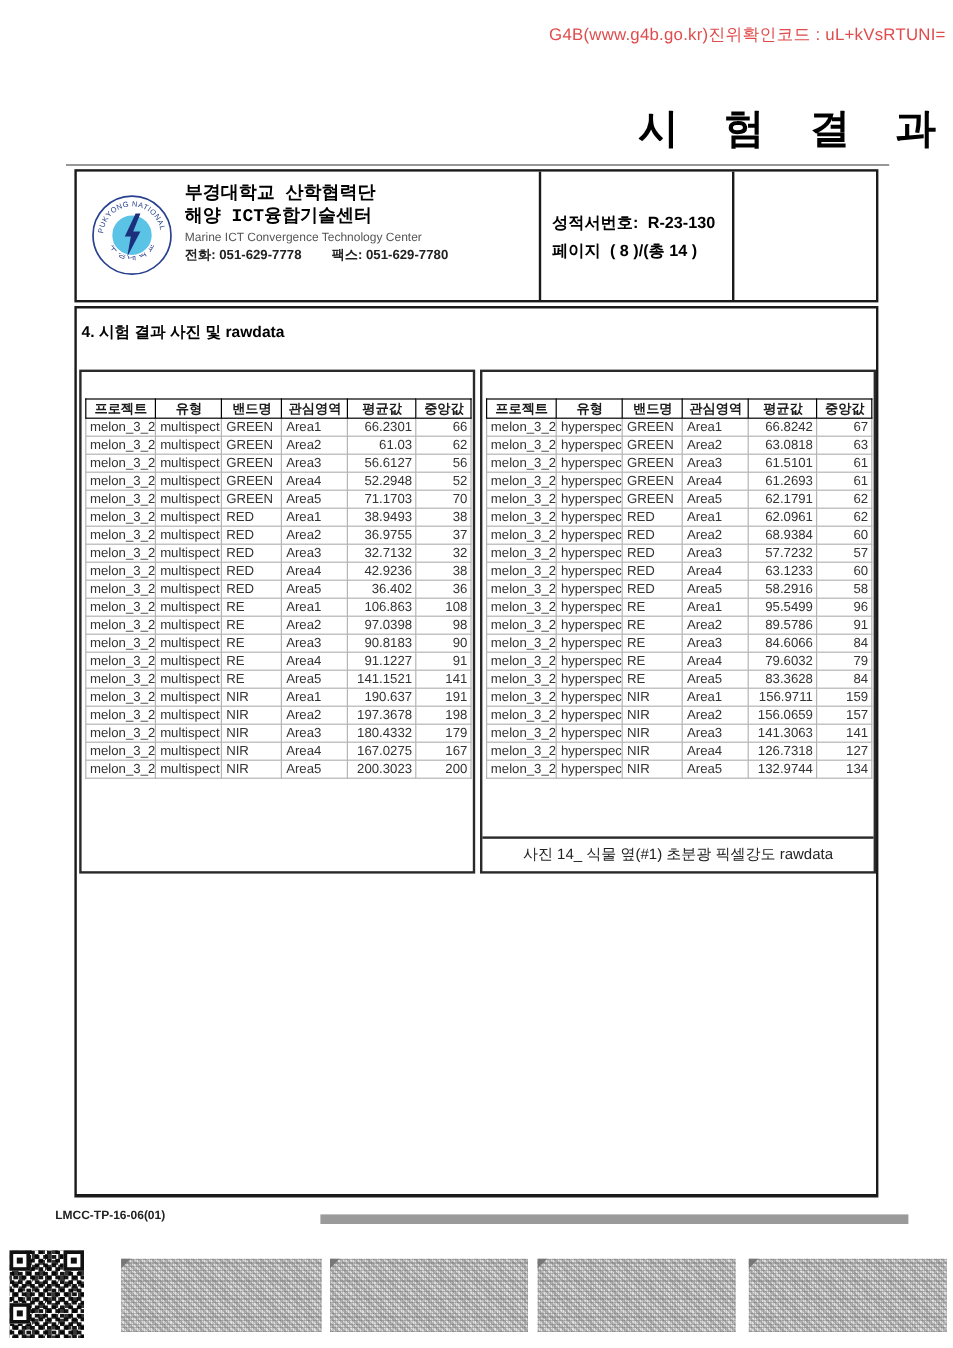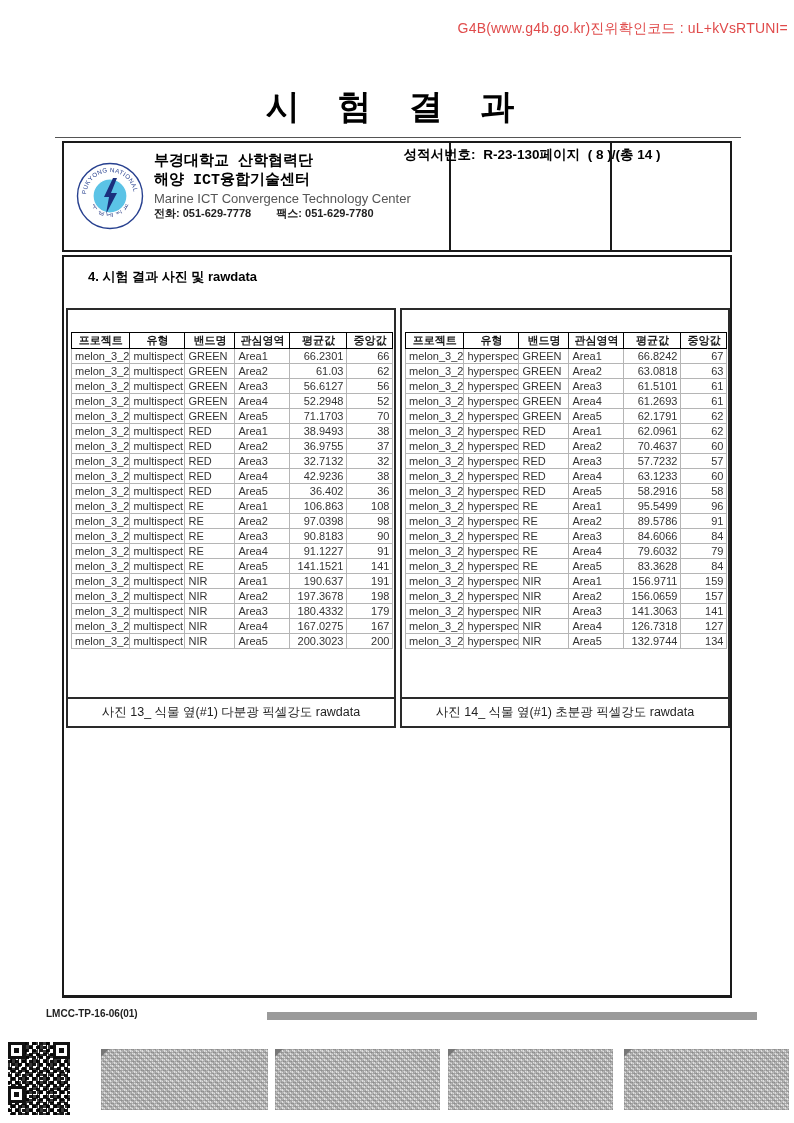--- a/index.html
+++ b/index.html
@@ -13,60 +13,60 @@
   }
 
   .verification-code {
     position: absolute; top: 20px; right: 6px;
     font-size: 14px; color: #e04b4b; font-weight: 400;
     letter-spacing: 0.2px;
   }
 
   .main-title {
     position: absolute; top: 84px; left: 0; width: 100%;
-    text-align: center;
+    text-align: right;
     font-size: 34px; font-weight: bold; letter-spacing: 14px;
     color: #000;
   }
 
   .top-rule {
     position: absolute; top: 137px; left: 55px; width: 686px; height: 1px;
     background: #555;
   }
 
   
   .header-box {
     position: absolute; left: 62px; top: 141px; width: 670px; height: 111px;
     border: 2px solid #1a1a1a;
     display: flex;
   }
   .hb-left { width: 385px; display: flex; padding: 9px 8px 6px 12px; }
   .hb-mid  { width: 161px; border-left: 2px solid #1a1a1a;
-             display: flex; flex-direction: row; justify-content: center;
+             display: flex; flex-direction: column; justify-content: center;
              padding: 0 6px 0 9px; }
   .hb-right{ flex: 1; border-left: 2px solid #1a1a1a; }
 
   .logo-wrap { width: 68px; height: 68px; margin-top: 10px; flex: 0 0 auto; }
   .org-text { margin-left: 10px; }
   .org-line1, .org-line2 { font-size: 15px; font-weight: bold; line-height: 19px; color:#000;font-family:Liberation Mono, monospace; }
-  .org-en   { font-size: 13px; color: #555; line-height: 15px; margin-top: 1px; }
+  .org-en   { font-size: 10px; color: #555; line-height: 15px; margin-top: 1px; }
   .org-addr { font-size: 11px; font-weight: bold; line-height: 15px; color:#222; }
   .org-tel  { font-size: 11px; font-weight: bold; line-height: 15px; color:#222; }
   .org-tel .fax { margin-left: 22px; margin-top: 44px; }
 
   .report-line { font-size: 13.5px; font-weight: bold; line-height: 23px; white-space: nowrap; color:#000; }
   .report-line .val { margin-left: 4px; }
 
   
   .content-box {
     position: absolute; left: 62px; top: 255px; width: 670px; height: 743px;
     border: 2px solid #1a1a1a; border-bottom-width: 3px;
   }
   .section-title {
-    position: absolute; top: 11px; left: 24px;
+    position: absolute; top: 11px; left: 4px;
     font-size: 13px; font-weight: bold; color: #000;
   }
 
   .panel {
     position: absolute; top: 51px; height: 420px; width: 330px;
     border: 2px solid #2a2a2a;
   }
   .panel-left  { left: 2px; }
   .panel-right { left: 336px; }
 
@@ -382,21 +382,20 @@
           <tr>
             <td class="txt">melon_3_2</td>
             <td class="txt">multispect</td>
             <td class="txt">NIR</td>
             <td class="txt">Area5</td>
             <td class="num">200.3023</td>
             <td class="num">200</td>
           </tr>
         </tbody>
     </table>
-    <div class="caption-row">사진 13_ 식물 옆(#1) 다분광 픽셀강도 rawdata</div>
   </div>
 
   <div class="panel panel-right">
     <table class="data-table" data-table="1">
       <colgroup>
           <col class="c0">
           <col class="c1">
           <col class="c2">
           <col class="c3">
           <col class="c4">
@@ -459,21 +458,21 @@
             <td class="txt">RED</td>
             <td class="txt">Area1</td>
             <td class="num">62.0961</td>
             <td class="num">62</td>
           </tr>
           <tr>
             <td class="txt">melon_3_2</td>
             <td class="txt">hyperspec</td>
             <td class="txt">RED</td>
             <td class="txt">Area2</td>
-            <td class="num">70.4637</td>
+            <td class="num">68.9384</td>
             <td class="num">60</td>
           </tr>
           <tr>
             <td class="txt">melon_3_2</td>
             <td class="txt">hyperspec</td>
             <td class="txt">RED</td>
             <td class="txt">Area3</td>
             <td class="num">57.7232</td>
             <td class="num">57</td>
           </tr>

